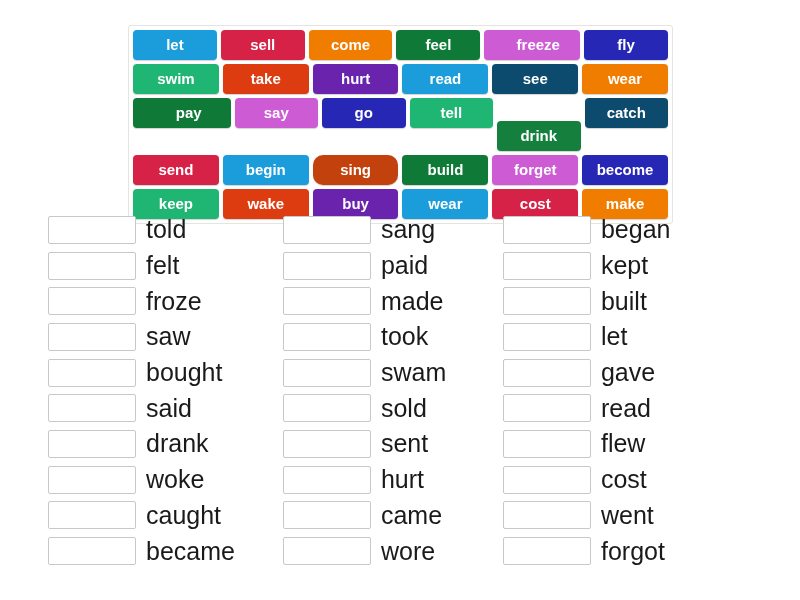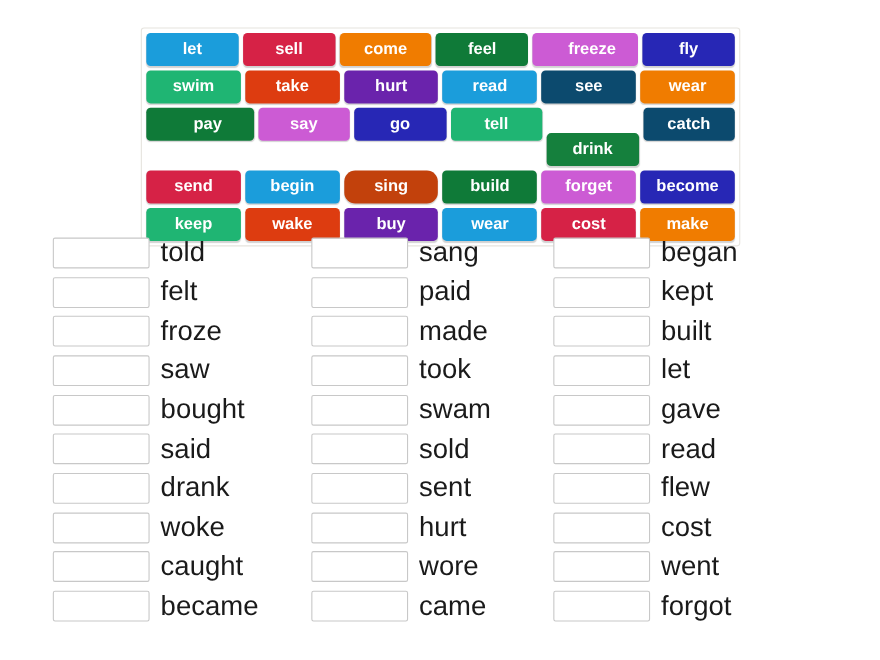--- a/index.html
+++ b/index.html
@@ -205,26 +205,26 @@
       <div class="answer-row">
         <div class="drop-box"></div>
         <div class="answer-label">sent</div>
       </div>
       <div class="answer-row">
         <div class="drop-box"></div>
         <div class="answer-label">hurt</div>
       </div>
       <div class="answer-row">
         <div class="drop-box"></div>
+        <div class="answer-label">came</div>
+      </div>
+      <div class="answer-row">
+        <div class="drop-box"></div>
         <div class="answer-label">wore</div>
       </div>
-      <div class="answer-row">
-        <div class="drop-box"></div>
-        <div class="answer-label">came</div>
-      </div>
     </div>
     <div class="answer-column">
       <div class="answer-row">
         <div class="drop-box"></div>
         <div class="answer-label">began</div>
       </div>
       <div class="answer-row">
         <div class="drop-box"></div>
         <div class="answer-label">kept</div>
       </div>

